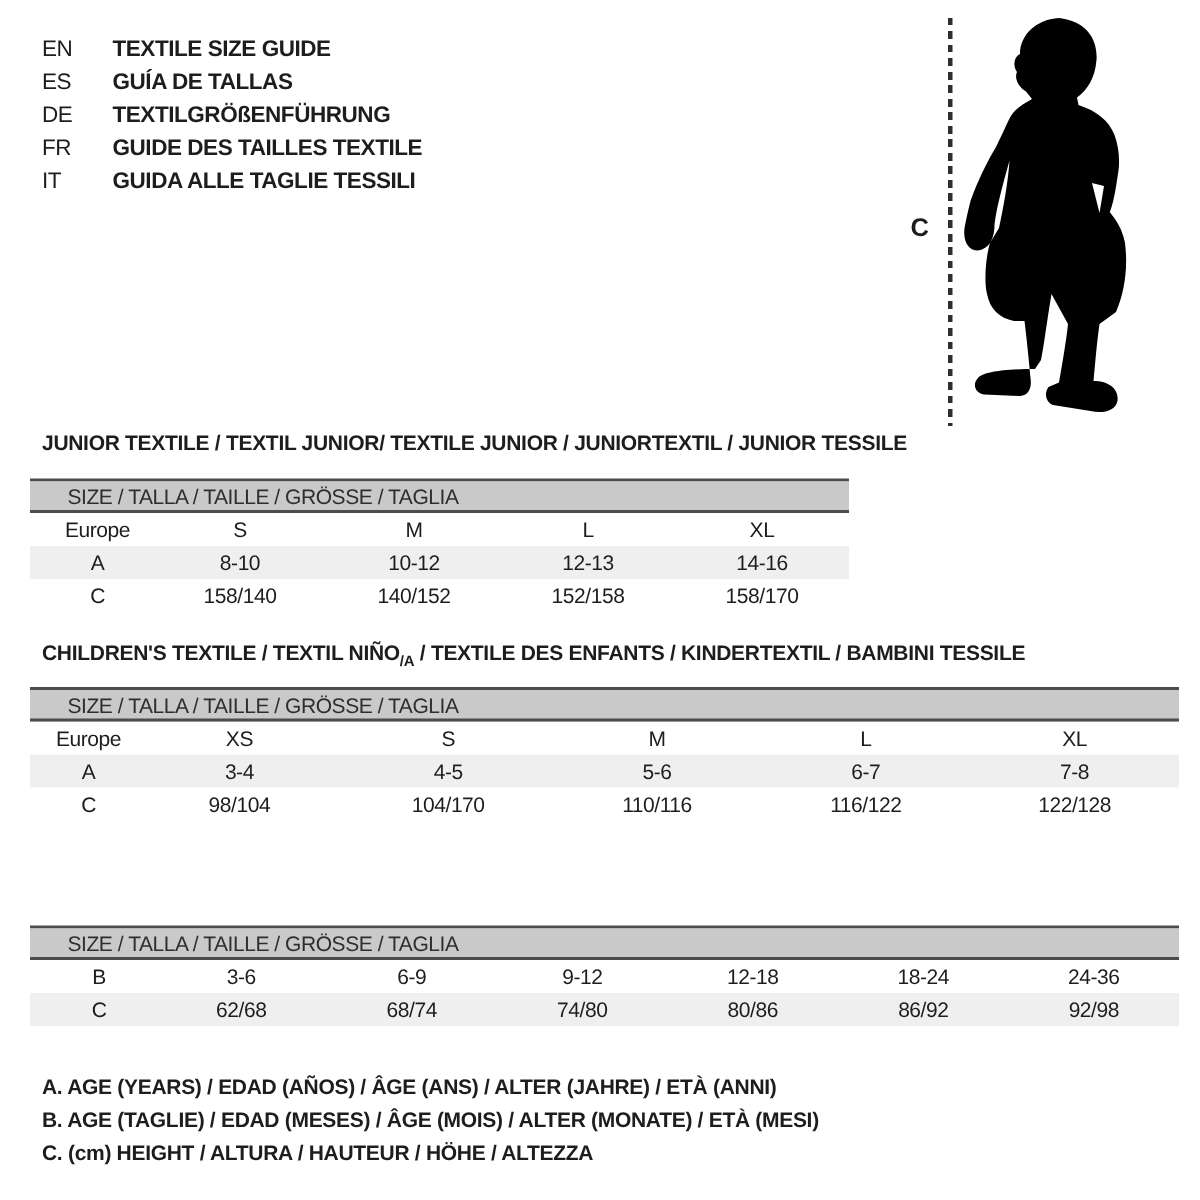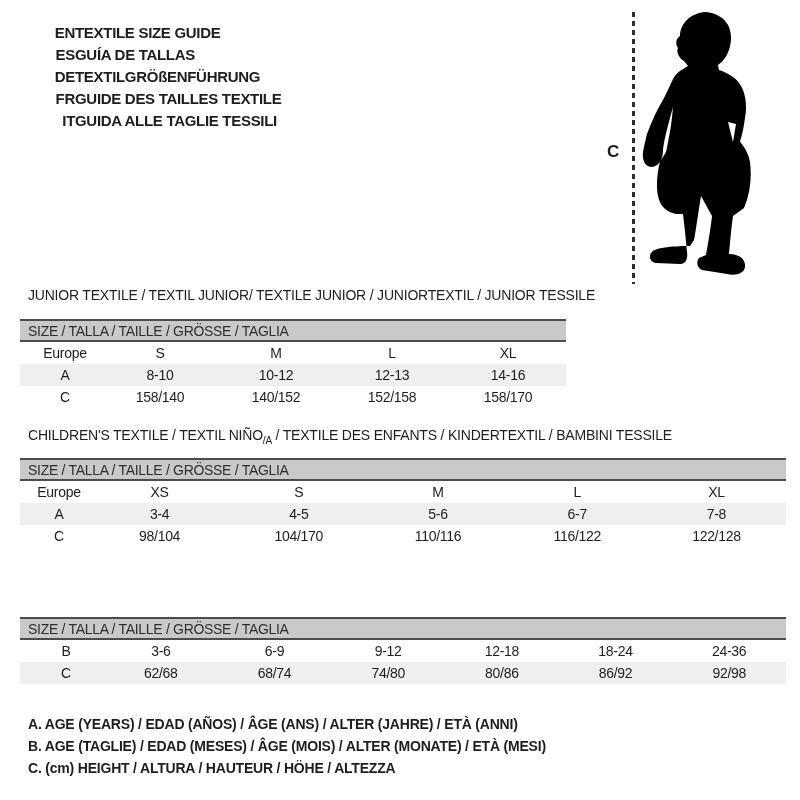--- a/index.html
+++ b/index.html
@@ -3,38 +3,38 @@
 <meta charset="utf-8">
 <style>
   html,body{margin:0;padding:0;background:#ffffff;}
   .canvas{
     position:relative;width:800px;height:800px;background:#ffffff;overflow:hidden;
     font-family:"Liberation Sans",sans-serif;color:#1d1d1d;letter-spacing:-0.3px;
   }
   
   .lang-block{position:absolute;left:28px;top:21px;}
   .lang-row{display:flex;height:22px;align-items:center;}
-  .lang-code{width:47px;font-size:15px;font-weight:bold;text-align:right;}
+  .lang-code{width:47px;font-size:15px;font-weight:normal;}
   .lang-title{font-size:15px;font-weight:bold;white-space:nowrap;}
   
   .c-label{position:absolute;left:607px;top:142px;font-size:17px;font-weight:bold;}
   .dotted-line{
     position:absolute;left:632px;top:12px;width:3px;height:272px;
     background:repeating-linear-gradient(to bottom,#2e2e2e 0 5px,transparent 5px 9px);
   }
   .baby-svg{position:absolute;left:634px;top:8px;}
   
-  .sec-title{position:absolute;left:28px;font-size:14px;font-weight:normal;white-space:nowrap;letter-spacing:-0.2px;}
+  .sec-title{position:absolute;left:28px;font-size:14px;font-weight:bold;white-space:nowrap;letter-spacing:-0.2px;}
   .sec-title sub{font-size:10px;}
   .sec-title .tline{display:block;height:22px;line-height:22px;}
   
   .tbl{position:absolute;left:20px;border-top:2px solid #4c4c4c;font-size:14px;}
   .tbl-header{
     height:19px;background:#c9c9c9;border-bottom:2px solid #4c4c4c;
-    display:flex;align-items:center;padding-left:8px;color:#2e2e2e;white-space:nowrap;
+    display:flex;align-items:center;padding-left:25px;color:#2e2e2e;white-space:nowrap;
   }
   .row{display:flex;height:22px;align-items:center;}
   .tbl > div:nth-child(3){background:#efefef;}
   .c0{padding-left:8px;text-align:center;}
   .cd{flex:1 1 0;text-align:center;}
   .t1{top:319px;width:546px;} .t1 .c0{width:74px;}
   .t2{top:458px;width:766px;} .t2 .c0{width:62px;}
   .t3{top:617px;width:766px;} .t3 .c0{width:76px;}
   
   .footnotes{position:absolute;left:28px;top:713px;}

